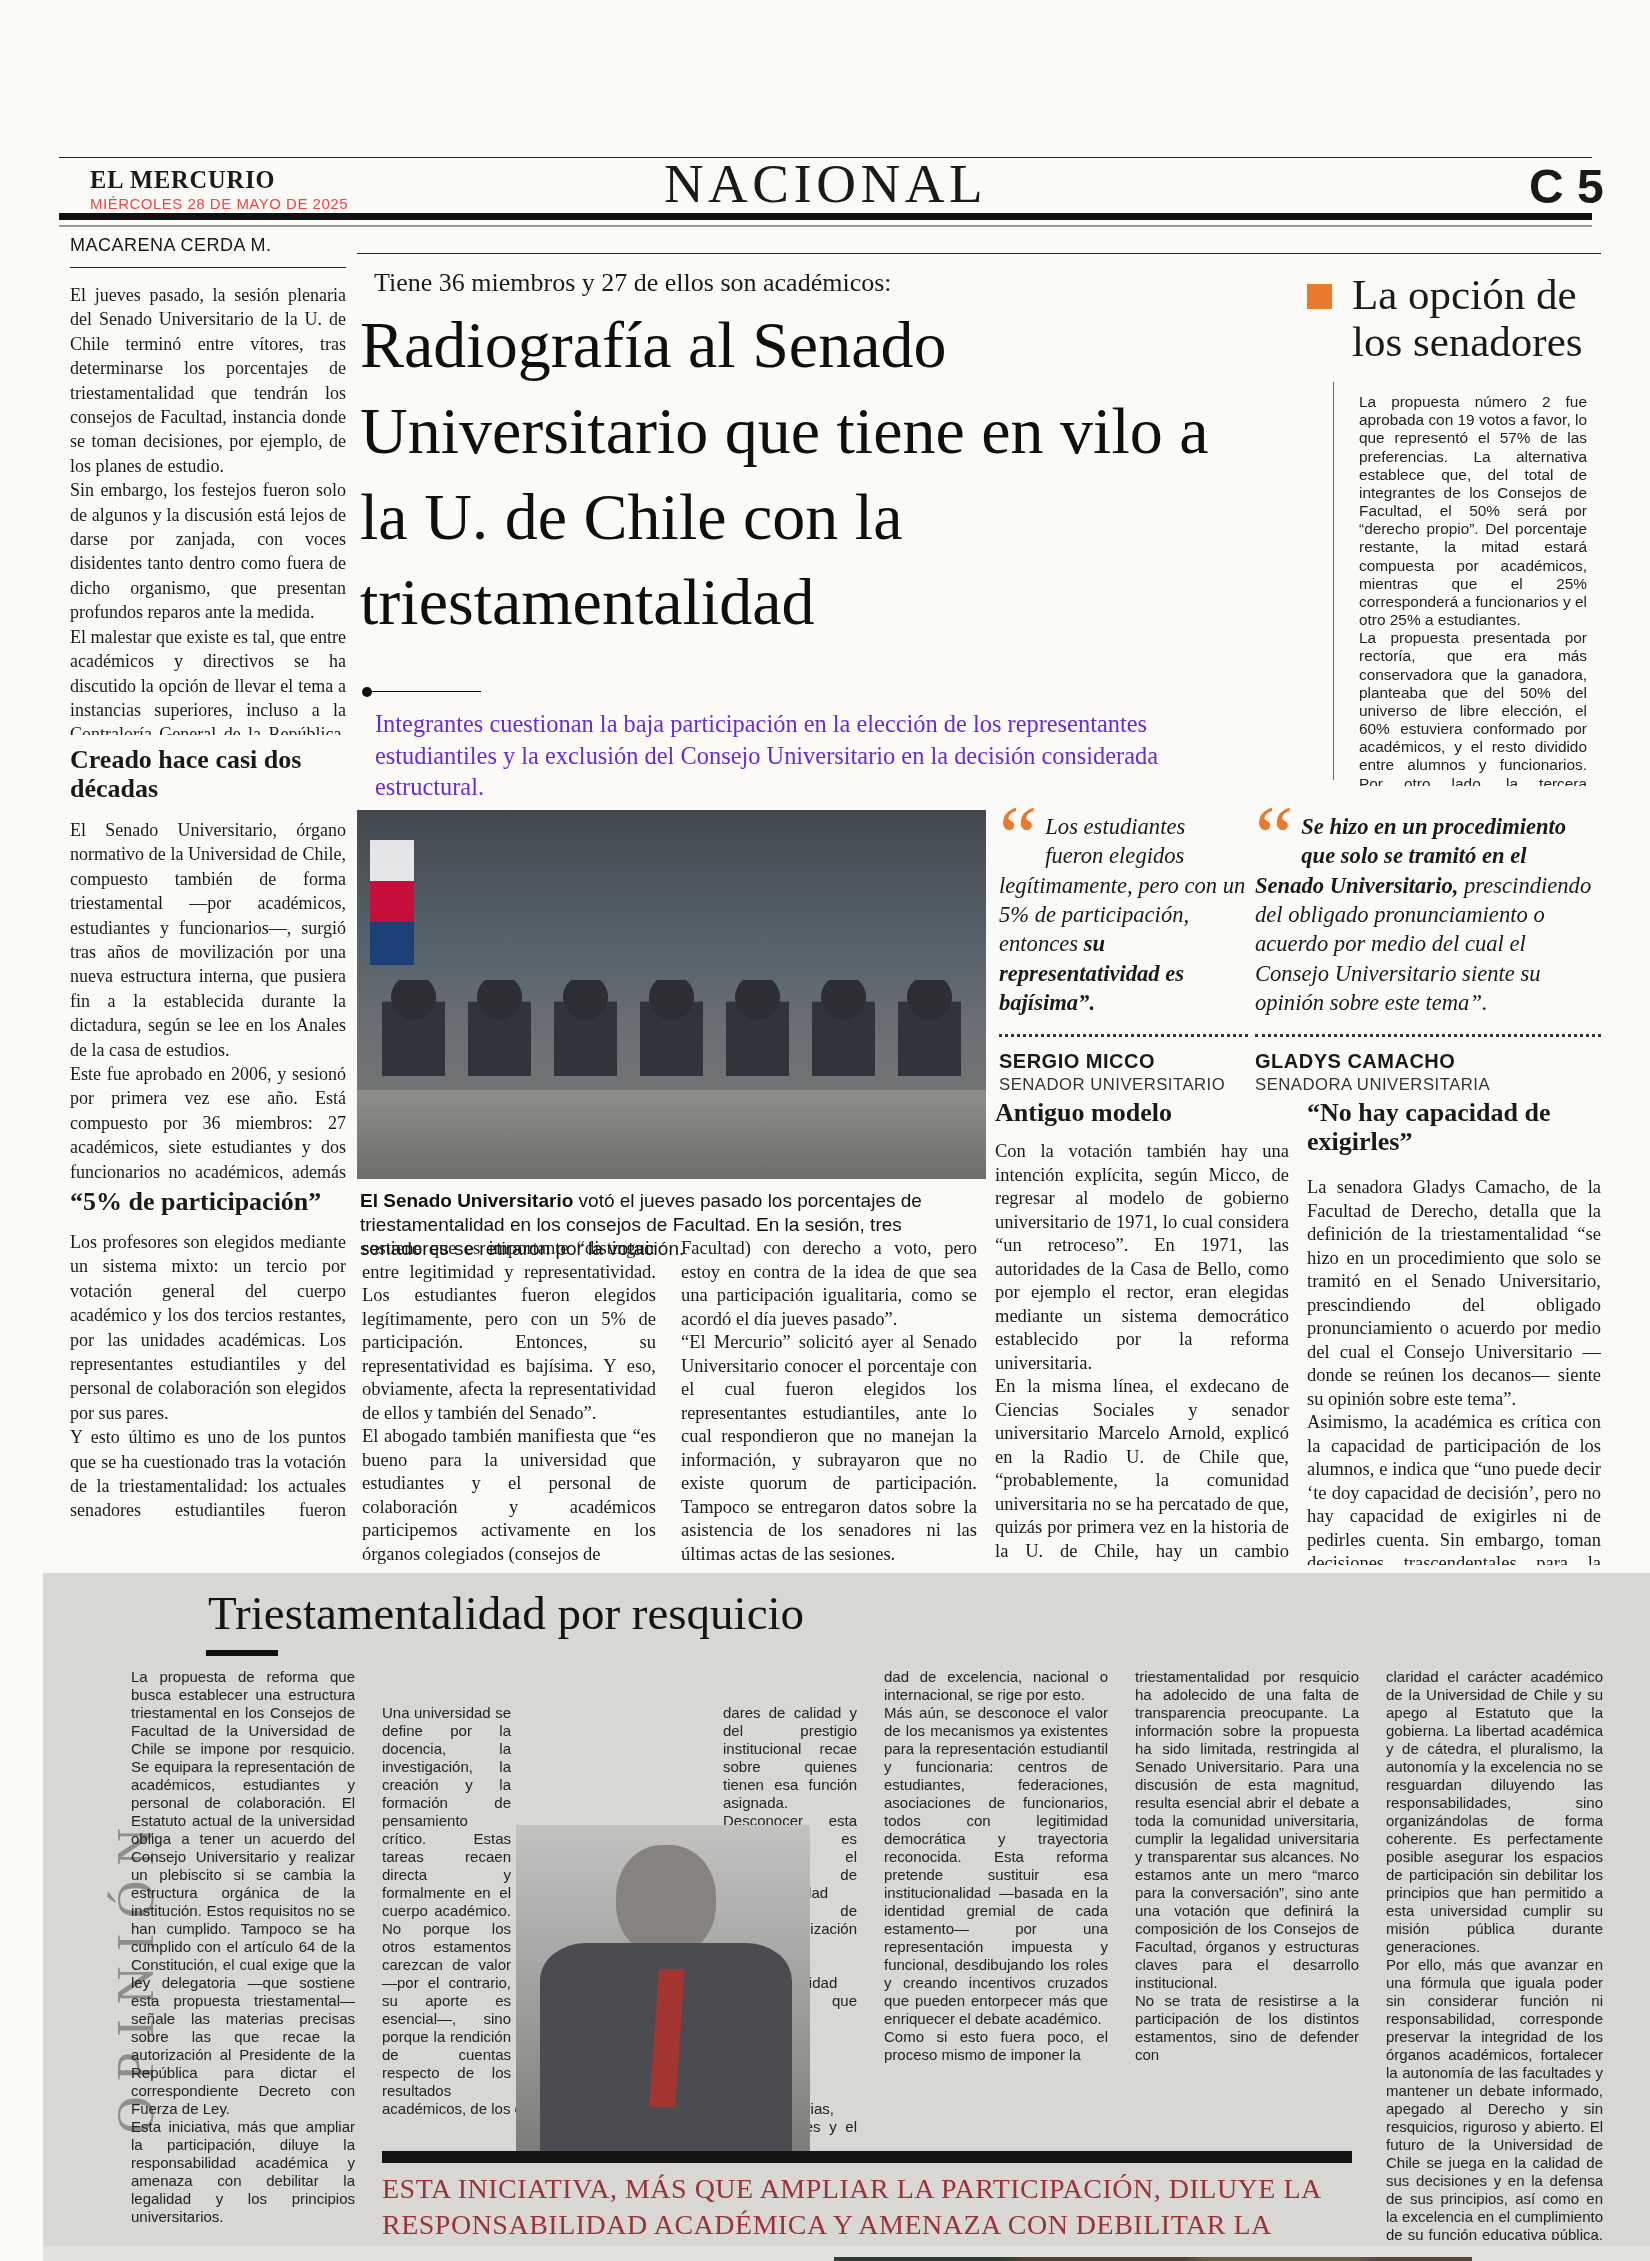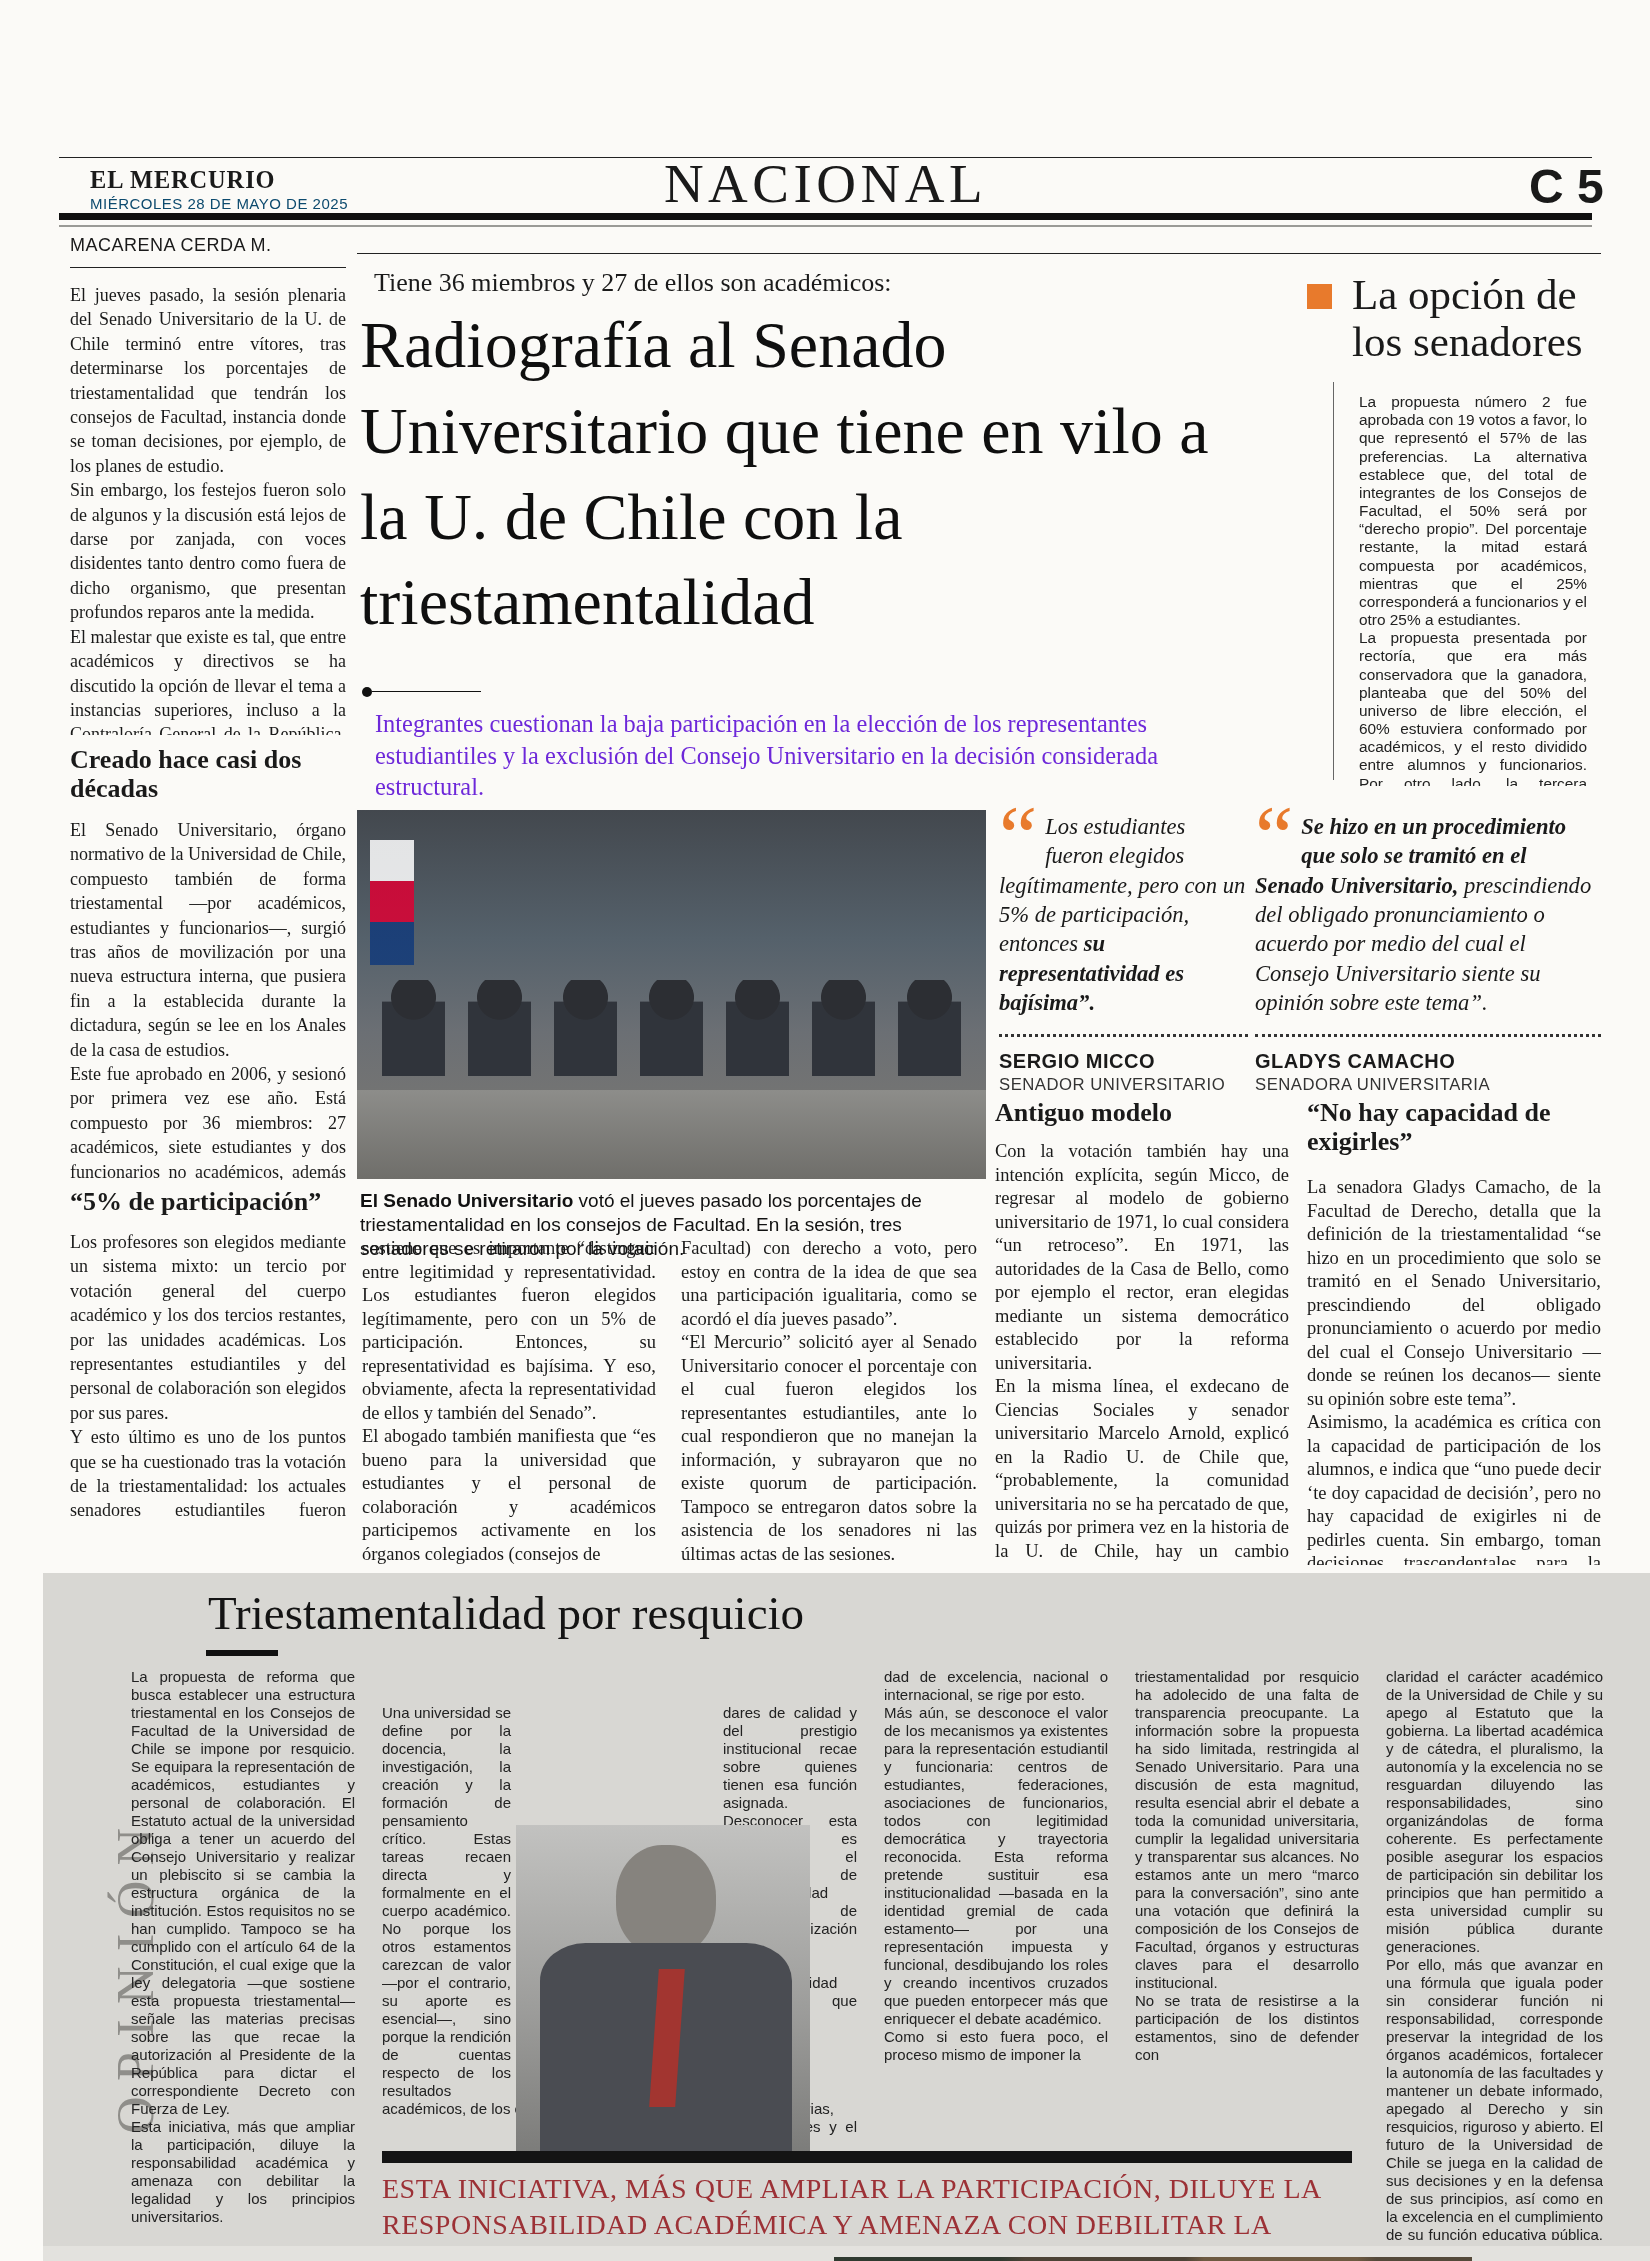--- a/index.html
+++ b/index.html
@@ -3,21 +3,21 @@
 <meta charset="utf-8">
 <style>
   html,body{margin:0;padding:0;background:#888;}
   #page{position:relative;width:1651px;height:3100px;background:#fbfaf7;font-family:"Liberation Serif",serif;color:#1a1a1a;overflow:hidden;}
   .abs{position:absolute;}
   
   .rule-thin{background:#222;height:1.4px;}
   .rule-thick{background:#101010;height:7.2px;}
   .rule-gray{background:#9a9a96;height:1.8px;}
   .paper-name{font-weight:bold;font-size:24.4px;letter-spacing:0.9px;font-family:"Liberation Serif",serif;}
-  .paper-date{font-family:"Liberation Sans",sans-serif;font-size:15px;letter-spacing:0.5px;color:#0c4a6e;}
+  .paper-date{font-family:"Liberation Sans",sans-serif;font-size:15px;letter-spacing:0.5px;color:#ef4444;}
   .section-title{font-size:55px;letter-spacing:4.5px;font-family:"Liberation Serif",serif;}
   .page-no{font-size:48px;font-weight:bold;font-family:Liberation Sans, sans-serif;}
   
   .body-serif{text-align:justify;white-space:pre-line;}
   .byline{font-family:"Liberation Sans",sans-serif;font-weight:normal;font-size:18px;letter-spacing:0.5px;border-bottom:1.4px solid #222;padding-bottom:11px;}
   .subhead{font-weight:bold;font-size:26px;line-height:1.12;}
   .kicker{font-size:26px;}
   .headline{font-size:66px;line-height:1.3;color:#0f0f0f;}
   .deck{font-size:24.4px;line-height:1.3;color:#6d28d9;}
   .divider-dot{width:10px;height:10px;border-radius:50%;background:#111;}

